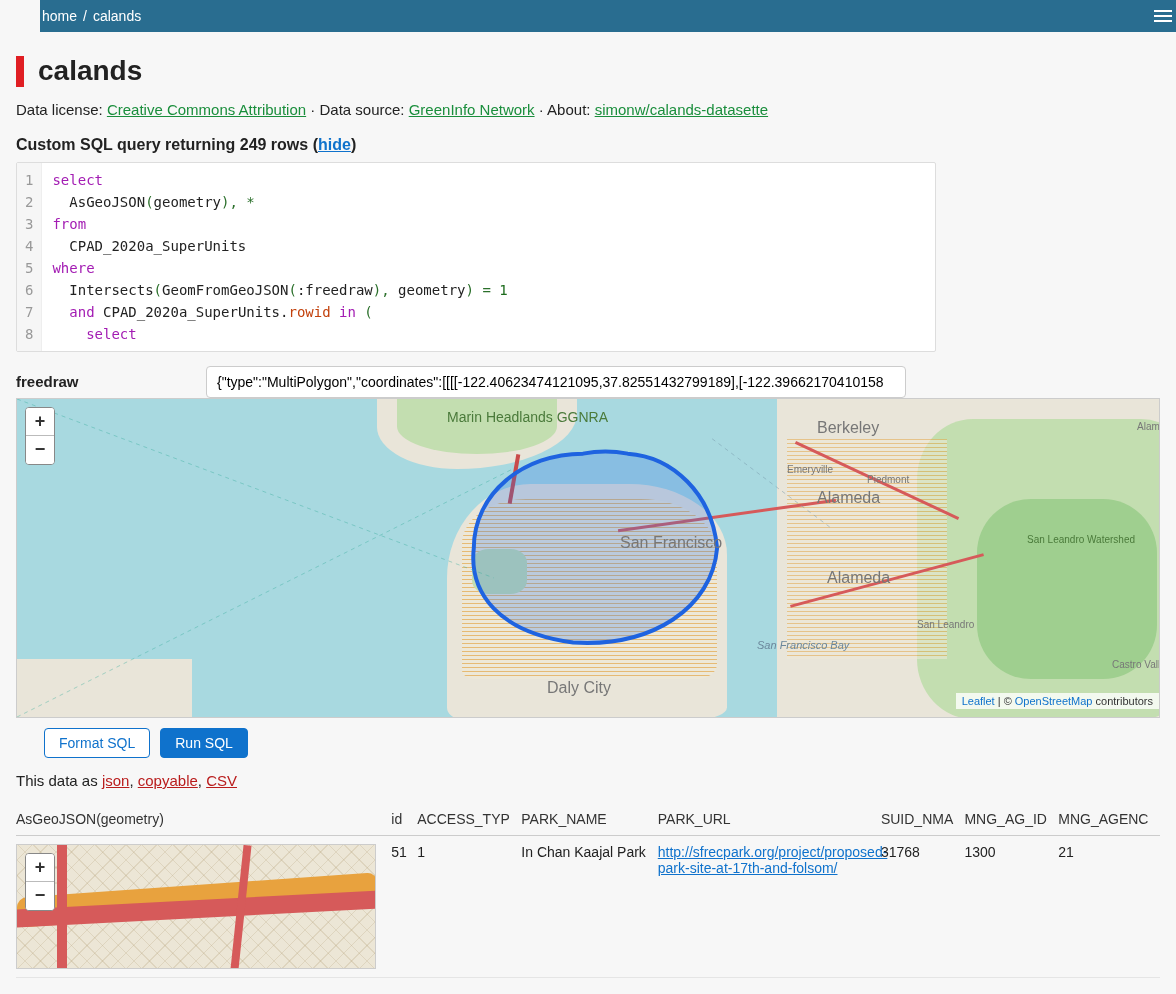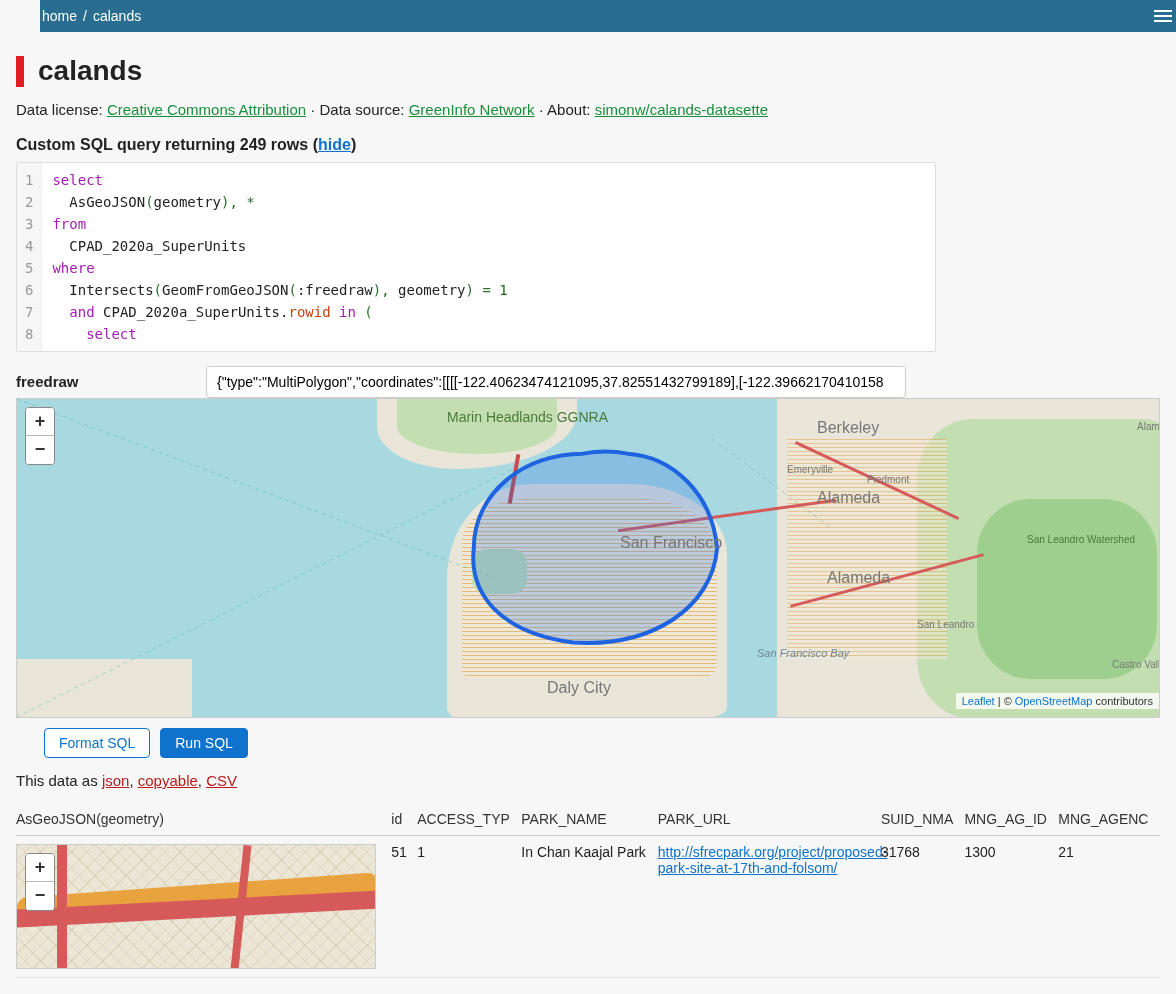--- a/index.html
+++ b/index.html
@@ -126,21 +126,21 @@
     <div class="road" style="left:770px;top:180px;width:200px;transform:rotate(-15deg);"></div>
 
     <svg class="freedraw" viewBox="0 0 1150 320" preserveAspectRatio="none">
       <path d="M 570 55 C 510 55 460 95 460 150 C 455 195 485 235 560 245 C 640 250 700 210 705 150 C 700 95 660 58 615 55 C 600 52 585 52 570 55 Z" fill="rgba(40,110,230,0.25)" stroke="#1e63e0" stroke-width="4"></path>
 
       <line x1="0" y1="0" x2="480" y2="180" stroke="#3a9" stroke-width="1" stroke-dasharray="4 4" opacity="0.4"></line>
       <line x1="0" y1="320" x2="500" y2="70" stroke="#3a9" stroke-width="1" stroke-dasharray="4 4" opacity="0.4"></line>
       <line x1="700" y1="40" x2="820" y2="130" stroke="#79a" stroke-width="1" stroke-dasharray="4 4" opacity="0.5"></line>
     </svg>
 
-    <div class="label" style="left:740px;top:248px;">San Francisco Bay</div>
+    <div class="label" style="left:740px;top:240px;">San Francisco Bay</div>
     <div class="citylabel" style="left:603px;top:135px;">San Francisco</div>
     <div class="citylabel" style="left:800px;top:90px;">Alameda</div>
     <div class="citylabel" style="left:800px;top:20px;">Berkeley</div>
     <div class="citylabel" style="left:810px;top:170px;">Alameda</div>
     <div class="citylabel" style="left:530px;top:280px;">Daly City</div>
     <div class="citylabel" style="left:770px;top:65px;font-size:10px;text-align:center;">Emeryville</div>
     <div class="citylabel" style="left:850px;top:75px;font-size:10px;">Piedmont</div>
     <div class="citylabel" style="left:430px;top:10px;font-size:14px;color:#4a7a3a;">Marin Headlands GGNRA</div>
     <div class="citylabel" style="left:900px;top:220px;font-size:10px;">San Leandro</div>
     <div class="citylabel" style="left:1010px;top:135px;font-size:10px;color:#4a7a3a;">San Leandro Watershed</div>

